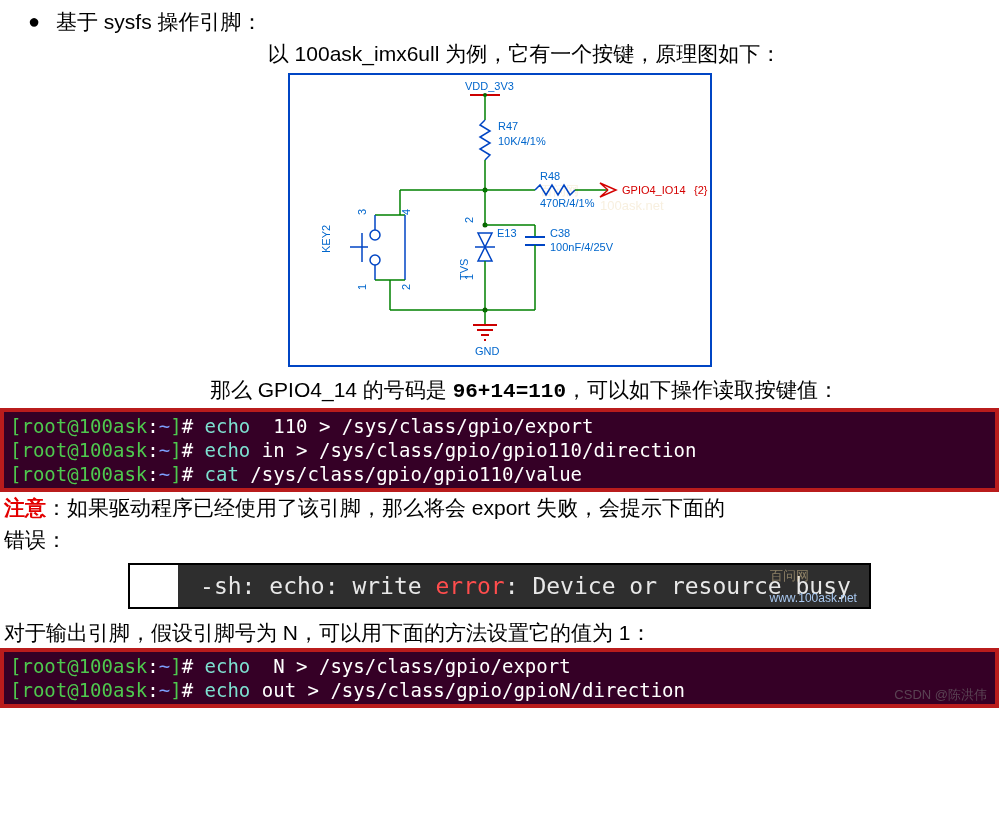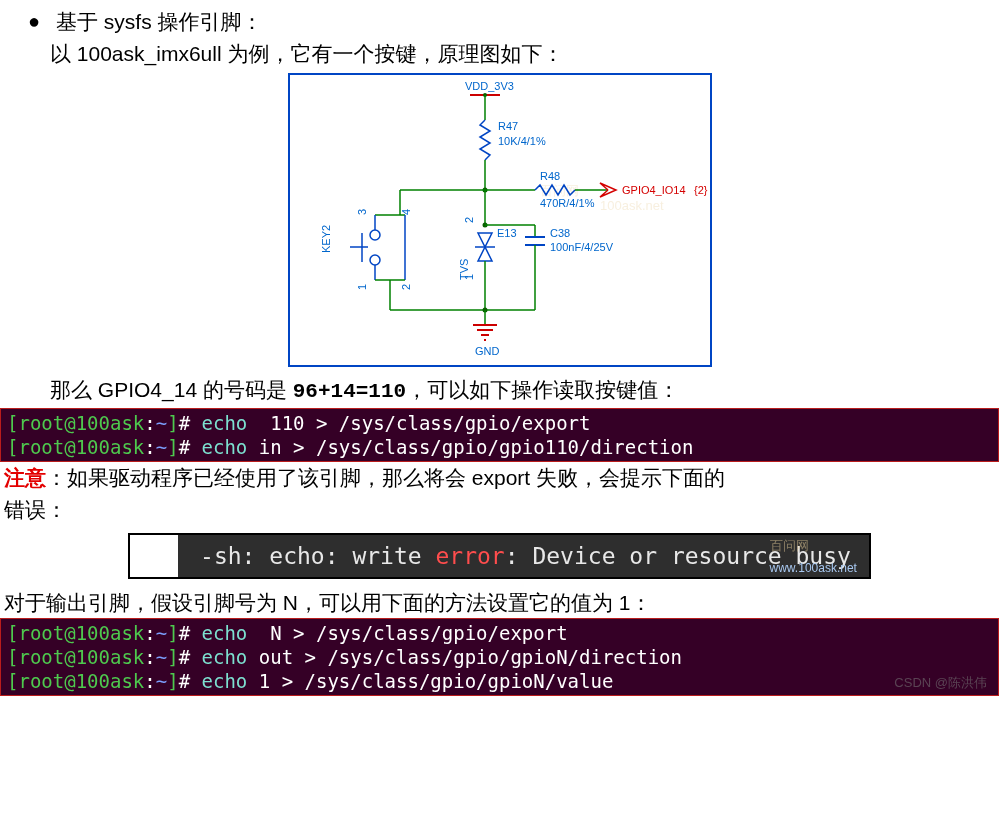--- a/index.html
+++ b/index.html
@@ -8,20 +8,21 @@
     font-family: "Microsoft YaHei", "SimSun", sans-serif;
     font-size: 21px;
     color: #000;
     background: #fff;
     padding-top: 6px;
     position: relative;
   }
   .line {
     padding-left: 50px;
     line-height: 1.5;
+    text-align: center;
   }
   .bullet-line {
     padding-left: 28px;
     line-height: 1.5;
   }
   .bullet {
     display: inline-block;
     width: 28px;
     vertical-align: top;
     font-size: 20px;
@@ -63,21 +64,21 @@
     fill: #f0e0c0;
     opacity: 0.5;
   }
   .terminal {
     background: #350026;
     color: #fff;
     font-family: "DejaVu Sans Mono", "Consolas", monospace;
     font-size: 19px;
     line-height: 24px;
     padding: 2px 6px;
-    border: 1px solid #b91c1c;
+    border: 4px solid #b91c1c;
     margin: 0;
   }
   .term-row { white-space: pre; }
   .br-green { color: #4ec94e; }
   .br-blue  { color: #7da0ff; }
   .br-cyan  { color: #7de0d0; }
   .br-white { color: #fff; }
 
   .error-wrap {
     text-align: center;
@@ -219,36 +220,36 @@
   </div>
 </div>
 
 <div class="line">
   <span>那么 GPIO4_14 的号码是 </span><span class="mono">96+14=110</span><span>，可以如下操作读取按键值：</span>
 </div>
 
 <div class="terminal">
   <div class="term-row"><span class="br-green">[</span><span class="br-green">root@100ask</span><span class="br-white">:</span><span class="br-blue">~</span><span class="br-green">]</span><span class="br-white"># </span><span class="br-cyan">echo</span><span class="br-white">  110 &gt; /sys/class/gpio/export</span></div>
   <div class="term-row"><span class="br-green">[</span><span class="br-green">root@100ask</span><span class="br-white">:</span><span class="br-blue">~</span><span class="br-green">]</span><span class="br-white"># </span><span class="br-cyan">echo</span><span class="br-white"> in &gt; /sys/class/gpio/gpio110/direction</span></div>
+  <div class="term-row"><span class="br-green">[</span><span class="br-green">root@100ask</span><span class="br-white">:</span><span class="br-blue">~</span><span class="br-green">]</span><span class="br-white"># </span><span class="br-cyan">cat</span><span class="br-white"> /sys/class/gpio/gpio110/value</span></div>
 </div>
 
 <div style="padding:0 4px; line-height:1.55; text-align:justify;">
   <span class="red" style="font-weight:bold">注意</span><span>：如果驱动程序已经使用了该引脚，那么将会 export 失败，会提示下面的</span><br>
   <span>错误：</span>
 </div>
 
 <div class="error-wrap">
   <div class="error-box">
     <span class="wm-top">百问网</span>
     <div class="error-bg"><span>-sh: echo: write </span><span class="err-red">error</span><span>: Device or resource busy</span></div>
     <span class="wm-line">www.100ask.net</span>
   </div>
 </div>
 
 <div style="padding:0 4px; line-height:1.5;">对于输出引脚，假设引脚号为 N，可以用下面的方法设置它的值为 1：</div>
 
 <div class="terminal">
   <div class="term-row"><span class="br-green">[</span><span class="br-green">root@100ask</span><span class="br-white">:</span><span class="br-blue">~</span><span class="br-green">]</span><span class="br-white"># </span><span class="br-cyan">echo</span><span class="br-white">  N &gt; /sys/class/gpio/export</span></div>
   <div class="term-row"><span class="br-green">[</span><span class="br-green">root@100ask</span><span class="br-white">:</span><span class="br-blue">~</span><span class="br-green">]</span><span class="br-white"># </span><span class="br-cyan">echo</span><span class="br-white"> out &gt; /sys/class/gpio/gpioN/direction</span></div>
-  <div class="term-row"><span class="br-green">[</span><span class="br-green">root@100ask</span><span class="br-white">:</span><span class="br-blue">~</span><span class="br-green">]</span><span class="br-white"># </span><span class="br-cyan">echo</span><span class="br-white"> 1 &gt; /sys/class/gpio/gpioN/value</span></div>
 </div>
 
 <div class="csdn">CSDN @陈洪伟</div>
 
 </body></html>

